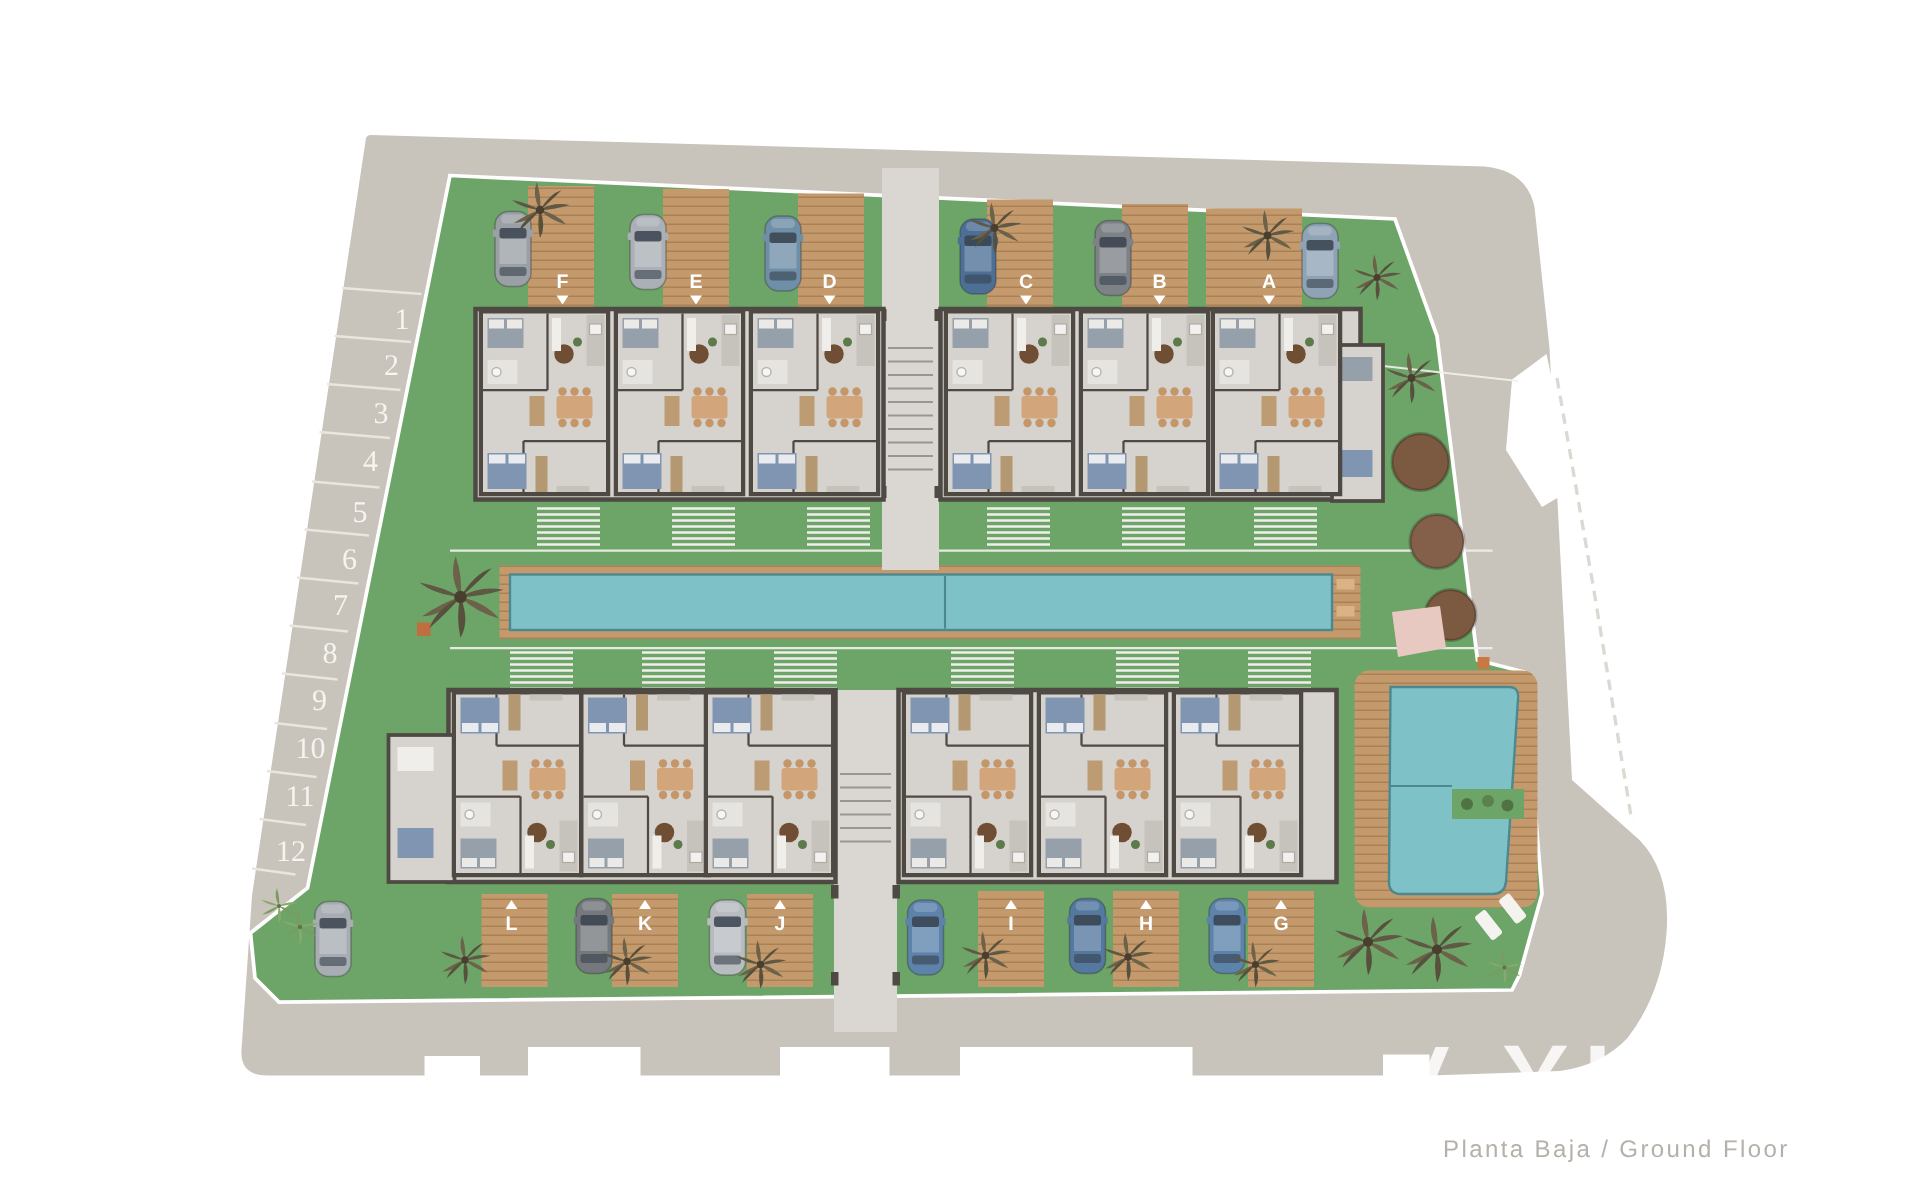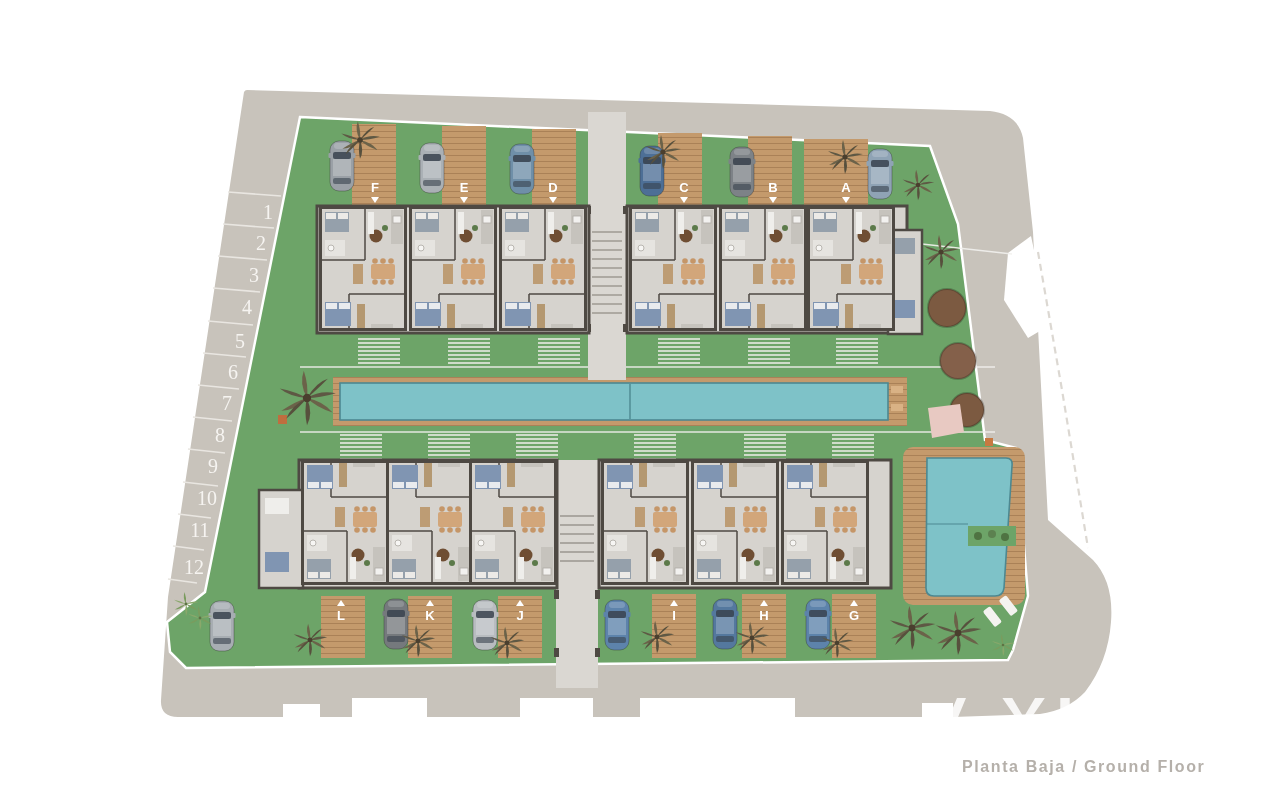--- a/index.html
+++ b/index.html
@@ -1,20 +1,20 @@
 <!DOCTYPE html>
 <html><head>
 <meta charset="utf-8">
 <style>
   html,body{margin:0;padding:0;background:#ffffff;}
   .stage{position:relative;width:1280px;height:800px;background:#ffffff;overflow:hidden;
          font-family:"Liberation Sans",sans-serif;}
   .stage svg{position:absolute;left:0;top:0;}
   .caption{position:absolute;left:962px;top:758px;width:300px;
-           font-family:"Liberation Sans",sans-serif;font-size:16px;font-weight:700;
+           font-family:"Liberation Sans",sans-serif;font-size:16px;font-weight:400;
            letter-spacing:1.6px;color:#b5b0aa;}
   text.pnum{font-family:"Liberation Serif",serif;font-size:20px;fill:#f6f4f1;}
   text.ulabel{font-family:"Liberation Sans",sans-serif;font-size:13px;font-weight:bold;fill:#ffffff;}
   text.wmark{font-family:"Liberation Sans",sans-serif;font-size:36px;font-weight:bold;
              fill:rgba(255,255,255,0.85);letter-spacing:6px;}
 </style>
 </head>
 <body>
 
 <div class="stage">

